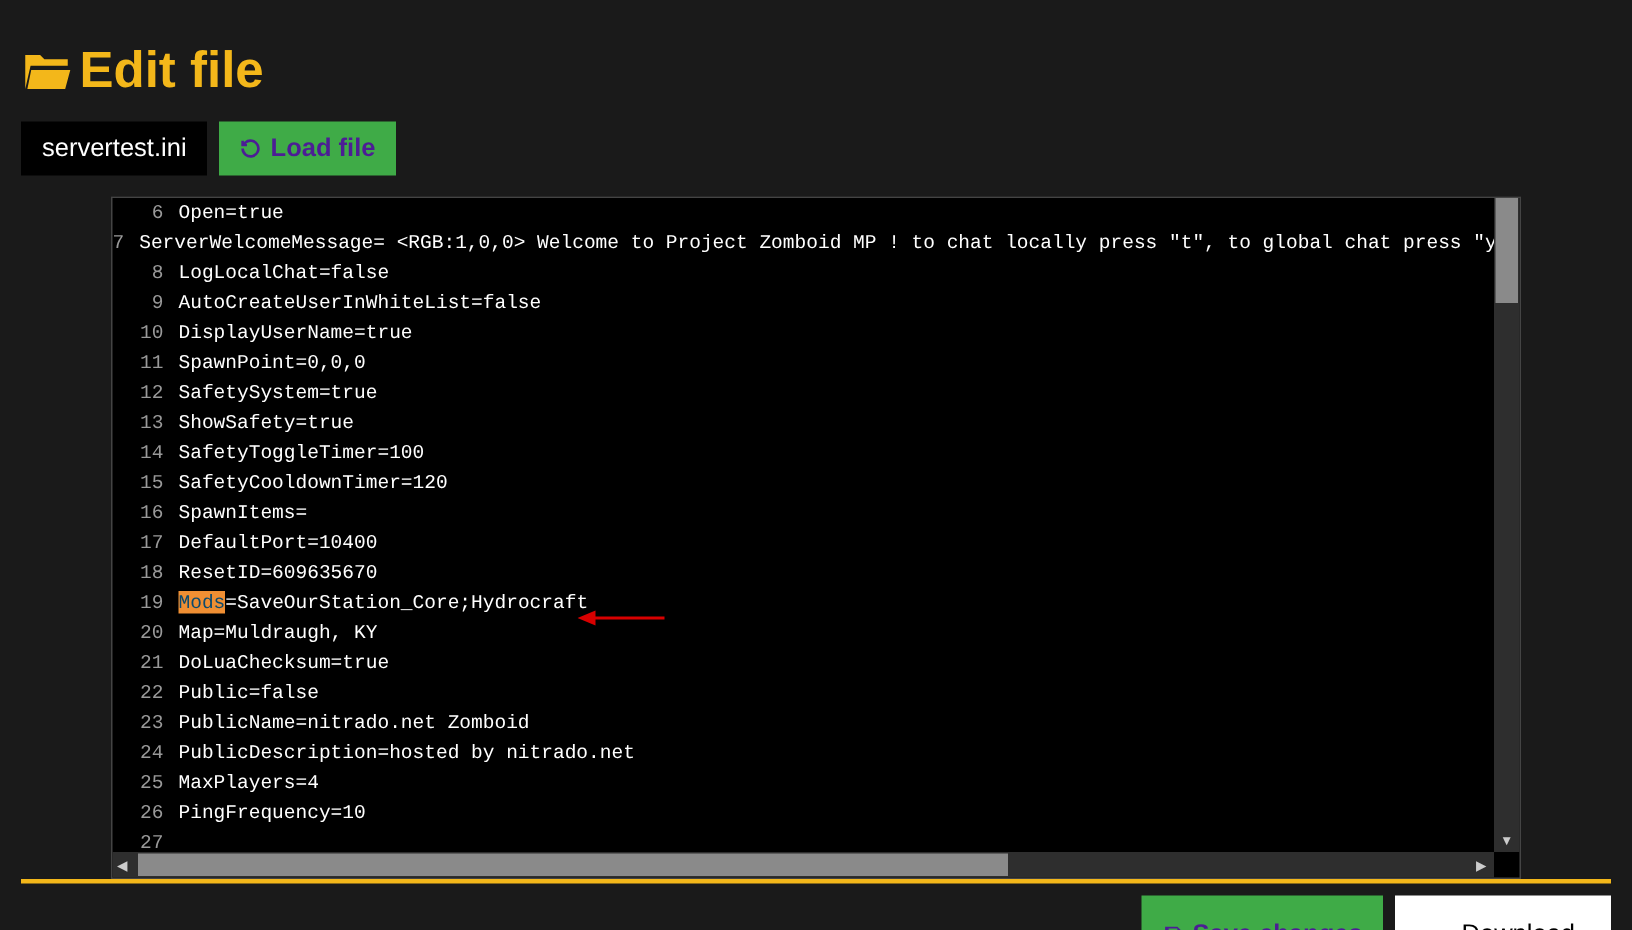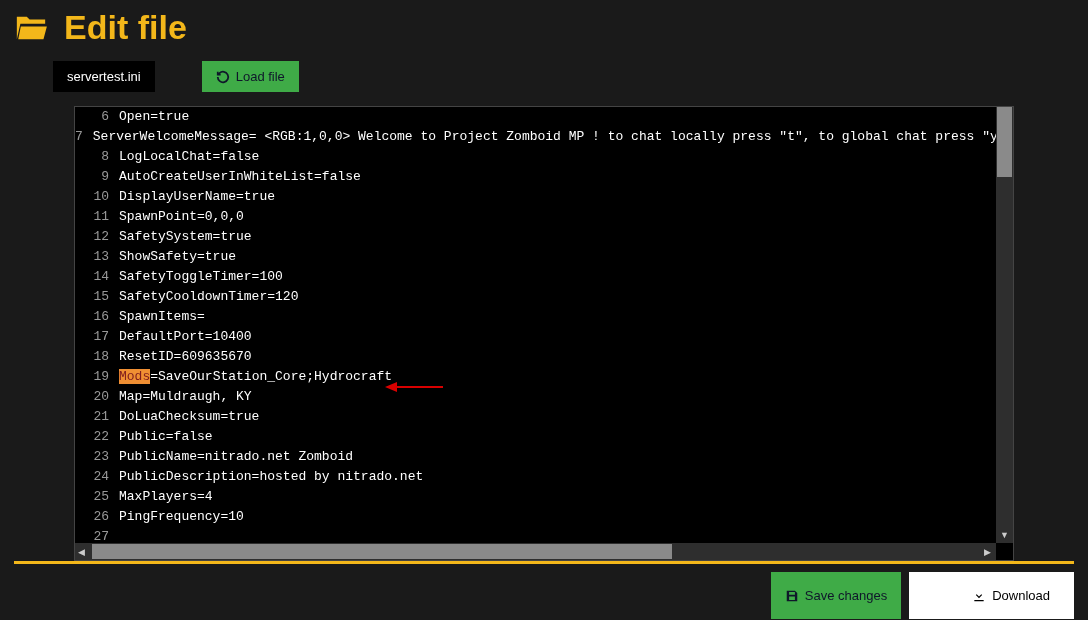--- a/index.html
+++ b/index.html
@@ -8,51 +8,51 @@
     font-family: Arial, sans-serif;
     width: 1088px;
     height: 620px;
     overflow: hidden;
     color: #ddd;
     padding: 8px 14px 14px 14px;
   }
   .header {
     display: flex;
     align-items: center;
-    gap: 16px;
+    gap: 5px;
     margin-bottom: 14px;
+    margin-top: 20px;
   }
   .header .folder-icon {
     width: 34px;
     height: 30px;
     fill: #f3b71a;
   }
   .header h1 {
     color: #f3b71a;
     font-size: 34px;
     font-weight: bold;
   }
   .toolbar-top {
     display: flex;
     gap: 8px;
     margin-bottom: 14px;
   }
   .btn {
     border: none;
     padding: 8px 14px;
-    font-size: 13px;
+    font-size: 17px;
     cursor: pointer;
     color: #fff;
     display: inline-flex;
     align-items: center;
     gap: 6px;
-    margin-left: 39px;
   }
   .btn-dark { background: #000; color: #fff; }
-  .btn-green { background: #3fab47; color: #0f172a; }
+  .btn-green { background: #3fab47; color: #4c1d95; font-weight: bold; }
   .btn-white { background: #fff; color: #000; }
   .btn svg { width: 14px; height: 14px; }
   .editor-frame {
     position: relative;
     border: 1px solid #444;
     background: #000;
     padding: 0;
     margin: 0 60px 0 60px;
     height: 455px;
   }
@@ -72,21 +72,21 @@
   .gutter {
     width: 44px;
     text-align: right;
     color: #999;
     padding-right: 10px;
     user-select: none;
   }
   .code { white-space: pre; }
   .hl-key {
     background: #f08f33;
-    color: #7f1d1d;
+    color: #0c4a6e;
   }
   .arrow {
     position: absolute;
     pointer-events: none;
   }
   .scroll-v {
     position: absolute;
     right: 0; top: 0; bottom: 17px;
     width: 17px;
     background: #2e2e2e;

